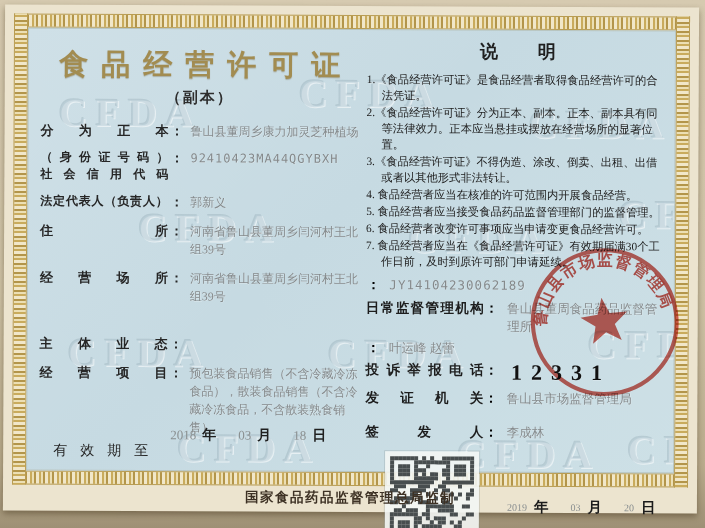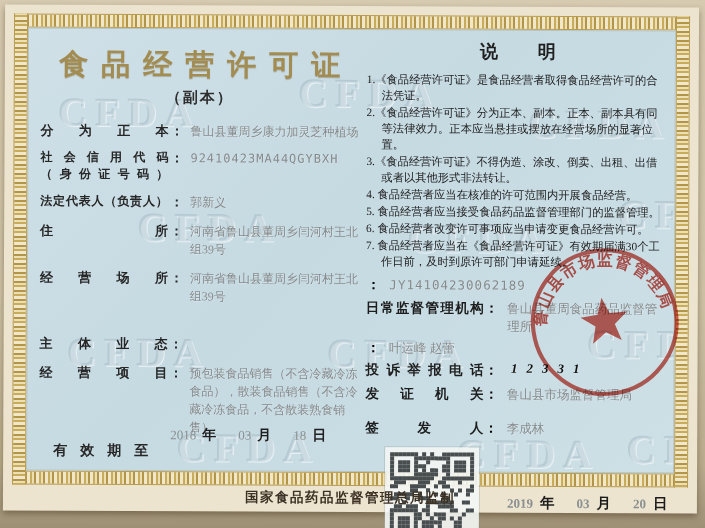--- a/index.html
+++ b/index.html
@@ -51,47 +51,47 @@
   .frow .lab{display:inline-block;width:128px;font-weight:bold;white-space:nowrap;
     text-align:justify;text-align-last:justify;color:#262626;flex:none;}
   .frow .lab.tight{font-size:12px;letter-spacing:.5px;}
   .frow .colon{font-weight:bold;flex:none;margin:0 2px;}
   .frow .val{flex:1;padding-left:5px;color:#84898b;font-size:12px;line-height:1.5;
     text-shadow:.4px .4px 0 rgba(255,255,255,.4);}
   .val.mono{font-family:"DejaVu Sans Mono","Liberation Mono",monospace;letter-spacing:1px;font-size:12px;}
   .lab2{display:block;width:128px;font-weight:bold;text-align:justify;text-align-last:justify;font-size:12px;}
 
   .validity{position:absolute;left:14px;bottom:10px;display:flex;align-items:center;font-size:14px;}
-  .validity .lab{display:inline-block;width:95px;font-weight:bold;color:#262626;
+  .validity .lab{display:inline-block;width:95px;font-weight:normal;color:#262626;
     text-align:justify;text-align-last:justify;margin-top:32px;}
   .validity .num{color:#8a8f90;margin:0 6px 0 22px;font-size:13px;}
   .validity .unit{font-weight:bold;color:#1f1f1f;}
 
   .notes-title{margin-top:9px;text-align:center;font-size:18px;font-weight:bold;color:#1f1f1f;}
   .notes-title b{letter-spacing:2.2em;margin-right:-2.2em;text-align:right;}
   .notes{margin-top:8px;font-size:11.3px;color:#202020;line-height:1.42;}
   .notes div{padding-left:15px;text-indent:-15px;margin-bottom:1px;font-weight:500;}
 
   .lrow{display:flex;align-items:flex-start;margin-top:4px;font-size:13.5px;position:relative;z-index:3;}
   .lrow .lab{display:inline-block;width:118px;font-weight:bold;white-space:nowrap;color:#1d1d1d;
     text-align:justify;text-align-last:justify;flex:none;}
   .lrow .colon{font-weight:bold;flex:none;margin:0 1px;}
   .lrow .val{flex:1;padding-left:8px;color:#84898b;font-size:12.5px;line-height:1.45;
     text-shadow:.4px .4px 0 rgba(255,255,255,.4);}
-  .lrow .val.phone{color:#111;font-weight:bold;font-size:13px;letter-spacing:9px;line-height:1;padding-left:12px;font-style:italic;}
+  .lrow .val.phone{color:#111;font-weight:bold;font-size:22px;letter-spacing:9px;line-height:1;padding-left:12px;}
 
   .qr-row{position:relative;margin-top:8px;height:104px;}
   .qr-grid{
     position:absolute;left:20px;top:2px;
     display:grid;grid-template-rows:repeat(21,4px);grid-template-columns:repeat(21,4px);
     padding:5px;background:rgba(243,246,244,.9);box-shadow:0 0 0 1px rgba(120,130,130,.25);
   }
   .qr-grid i{background:#484e4f;}
   .issue-date{position:absolute;left:142px;top:48px;display:flex;align-items:center;font-size:14.5px;white-space:nowrap;}
-  .issue-date .num{color:#8a8f90;font-size:13px;margin-right:7px;font-weight:bold;}
+  .issue-date .num{color:#8a8f90;font-size:10px;margin-right:7px;}
   .issue-date .unit{font-weight:bold;color:#1b1b1b;margin-right:22px;}
 
   .stamp{position:absolute;left:498px;top:212px;width:158px;height:158px;z-index:4;
     mix-blend-mode:multiply;opacity:.92;transform:rotate(-8deg);}
 
   .footer-line{
     position:absolute;left:0;right:0;bottom:5px;text-align:center;
     font-size:13.5px;font-weight:bold;color:#3d3124;letter-spacing:1.5px;
   }
 </style>
@@ -125,22 +125,22 @@
       <div class="subtitle">（副本）</div>
 
       <div class="frow" style="margin-top:15px;">
         <span class="lab">分为正本</span>
         <span class="colon">：</span>
         <span class="val">鲁山县董周乡康力加灵芝种植场</span>
       </div>
 
       <div class="frow" style="margin-top:9px;">
         <span style="flex:none;">
+          <span class="lab2">（身份证号码）</span>
           <span class="lab2">社会信用代码</span>
-          <span class="lab2">（身份证号码）</span>
         </span>
         <span class="colon">：</span>
         <span class="val mono">92410423MA44QGYBXH</span>
       </div>
 
       <div class="frow" style="margin-top:10px;">
         <span class="lab tight">法定代表人（负责人）</span>
         <span class="colon">：</span>
         <span class="val">郭新义</span>
       </div>

